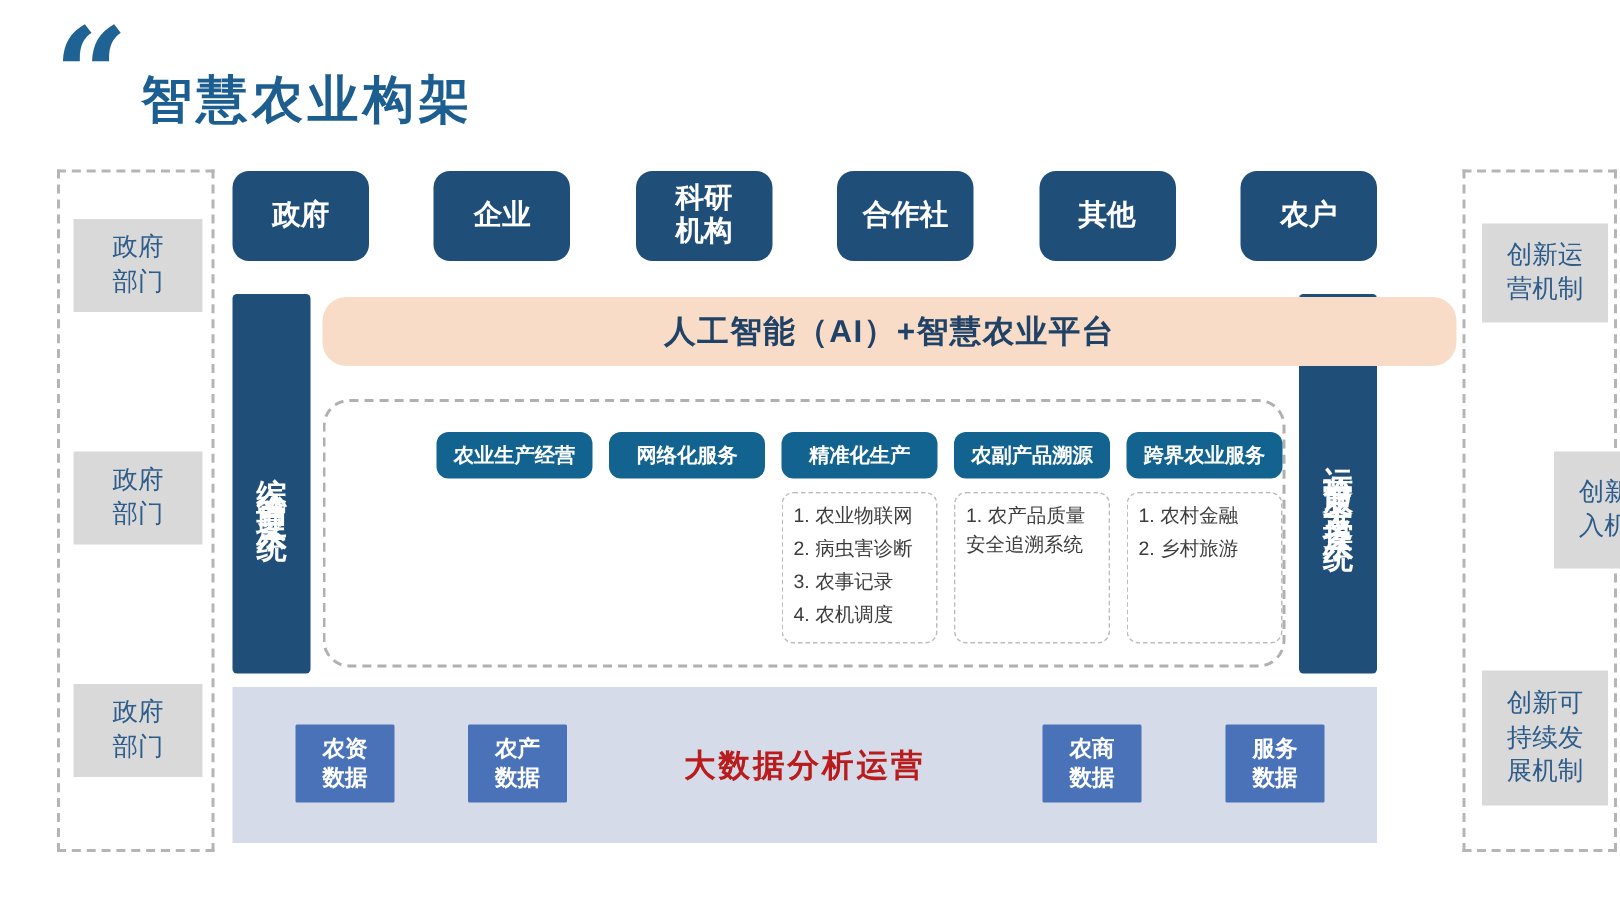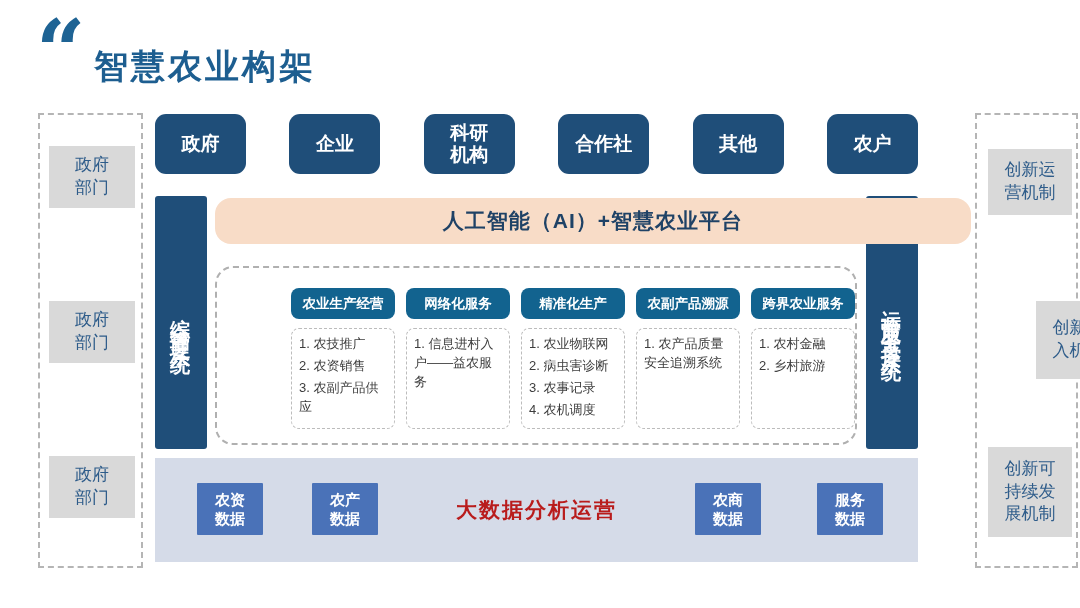--- a/index.html
+++ b/index.html
@@ -124,31 +124,23 @@
   </div>
 
   <div class="vbar left">综合管理系统</div>
   <div class="vbar right">运营服务支撑系统</div>
 
   <div class="ai-box">人工智能（AI）+智慧农业平台</div>
 
   <div class="services">
     <div class="svc-col">
       <div class="svc-header">农业生产经营</div>
-      <div class="svc-body">
-        <div class="svc-item">1. 农技推广</div>
-        <div class="svc-item">2. 农资销售</div>
-        <div class="svc-item">3. 农副产品供应</div>
-      </div>
     </div>
     <div class="svc-col">
       <div class="svc-header">网络化服务</div>
-      <div class="svc-body">
-        <div class="svc-item">1. 信息进村入户——益农服务</div>
-      </div>
     </div>
     <div class="svc-col">
       <div class="svc-header">精准化生产</div>
       <div class="svc-body">
         <div class="svc-item">1. 农业物联网</div>
         <div class="svc-item">2. 病虫害诊断</div>
         <div class="svc-item">3. 农事记录</div>
         <div class="svc-item">4. 农机调度</div>
       </div>
     </div>

